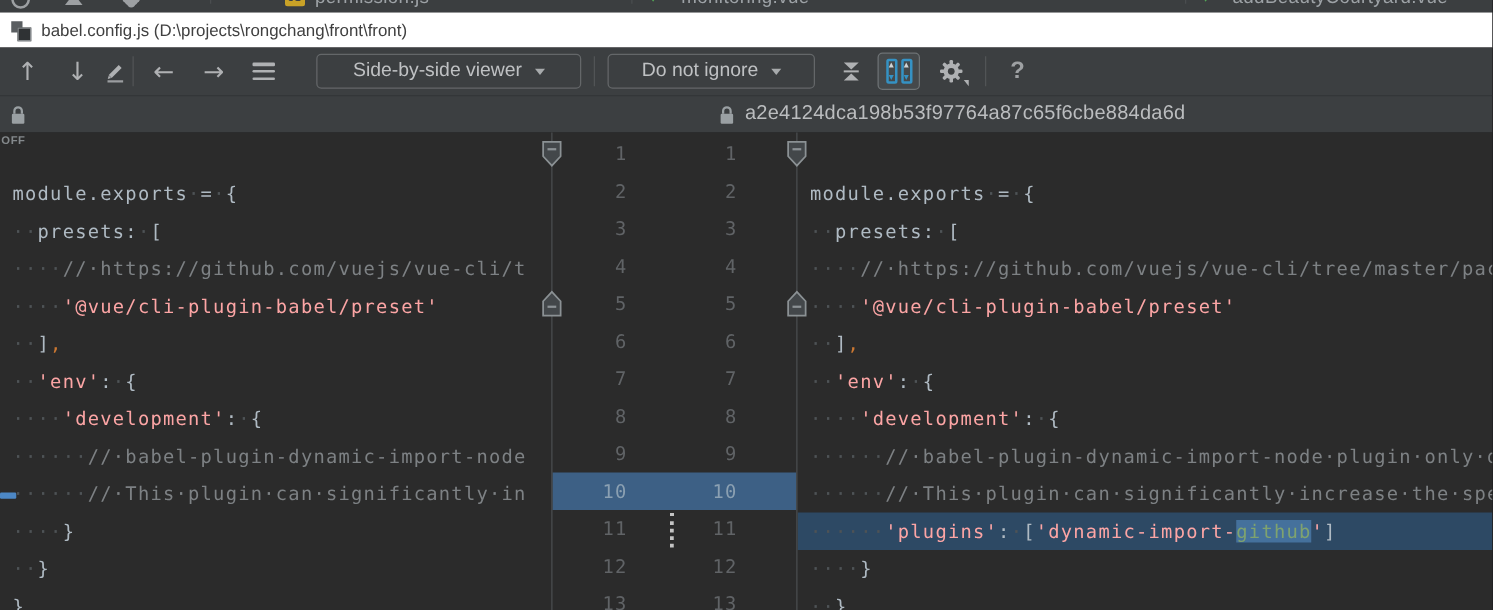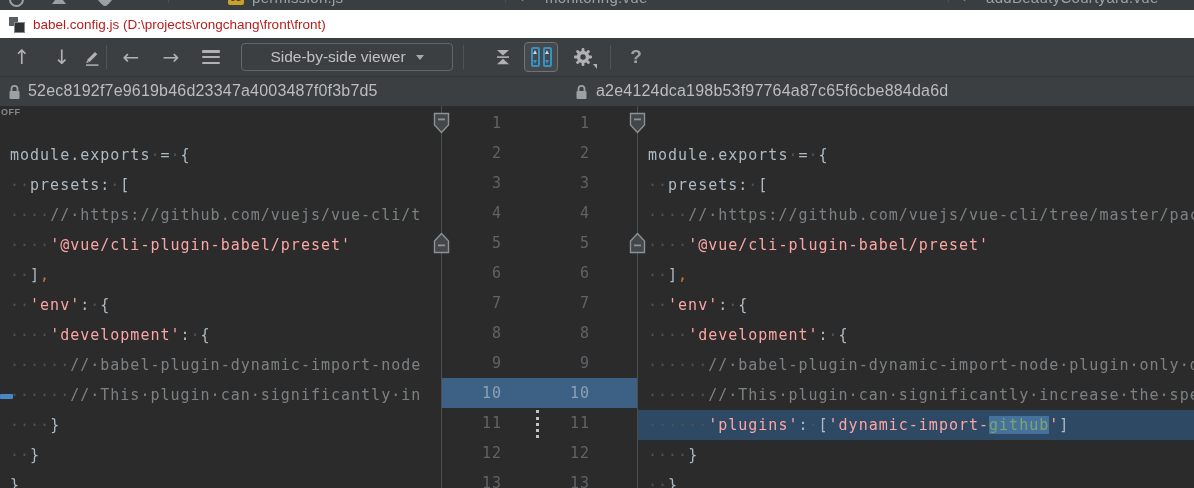--- a/index.html
+++ b/index.html
@@ -19,21 +19,21 @@
   .ico-flower{position:absolute;top:4px;width:12px;height:12px;background:#9da0a3;border-radius:50%;
               box-shadow:0 -4px 0 -3px #9da0a3,0 4px 0 -3px #9da0a3,-4px 0 0 -3px #9da0a3,4px 0 0 -3px #9da0a3;}
   .green-arrow{position:absolute;top:-1px;color:#54a857;font-size:14px;font-weight:bold;}
 
   
   #titlebar{position:absolute;left:0;top:10px;width:1194px;height:28px;background:#ffffff;
             display:flex;align-items:center;}
   .win-icon{width:15px;height:15px;margin-left:9px;position:relative;flex:0 0 auto;}
   .win-icon .r1{position:absolute;left:0;top:0;width:9px;height:9px;background:#5a5e61;}
   .win-icon .r2{position:absolute;left:5px;top:5px;width:9px;height:9px;background:#2f3234;border:1px solid #85898c;}
-  #titlebar .t-text{margin-left:9px;font-size:13.5px;color:#b91c1c;}
+  #titlebar .t-text{margin-left:9px;font-size:13.5px;color:#404040;}
 
   
   #toolbar{position:absolute;left:0;top:38px;width:1194px;height:38px;background:#3c3f41;
            display:flex;align-items:center;}
   .tbtn{height:30px;display:flex;align-items:center;justify-content:center;flex:0 0 auto;
         color:#afb1b3;font-size:20px;cursor:default;}
   .tbtn.arrow{width:40px;font-family:"DejaVu Sans",sans-serif;}
   .tsep{width:1px;height:24px;background:#515456;margin:0 4px;flex:0 0 auto;}
   .dropdown{height:28px;border:1px solid #646769;border-radius:4px;display:flex;align-items:center;
             justify-content:center;gap:10px;color:#bfc1c3;font-size:15.5px;flex:0 0 auto;box-sizing:border-box;}
@@ -129,25 +129,29 @@
   <div class="tsep"></div>
   <div class="tbtn arrow">←</div>
   <div class="tbtn arrow">→</div>
   <div class="tbtn" style="width:40px">
     <div class="hamburger">
         <div></div>
         <div></div>
         <div></div>
       </div>
   </div>
-  <div class="dropdown" style="width:212px;margin-left:10px">
+  <div class="dropdown" style="width:212px;margin-left:22px">
     <span>Side-by-side viewer</span>
     <span class="caret"></span>
   </div>
   <div class="tsep" style="margin:0 10px"></div>
+  <div class="dropdown" style="width:166px">
+    <span>Do not ignore</span>
+    <span class="caret"></span>
+  </div>
   <div class="tbtn" style="width:42px;margin-left:8px">
     <svg width="20" height="20" viewBox="0 0 20 20">
       <polygon points="4,3 16,3 10,8.5" fill="#afb1b3"></polygon>
       <rect x="4" y="9.3" width="12" height="1.6" fill="#afb1b3"></rect>
       <polygon points="10,11.8 16,17.3 4,17.3" fill="#afb1b3"></polygon>
     </svg>
   </div>
   <div class="sync-btn">
     <div class="sync-bar">
         <span class="sb-up"></span>
@@ -173,21 +177,20 @@
   </div>
   <div class="tsep" style="margin:0 10px"></div>
   <div class="tbtn help-btn">?</div>
 </div>
 
 <div id="hashbar">
   <svg class="lock" style="left:8px" width="13" height="16" viewBox="0 0 13 16">
     <path d="M3.5 7 V4.8 a3 3 0 0 1 6 0 V7" stroke="#9aa0a3" stroke-width="1.8" fill="none"></path>
     <rect x="1.5" y="7" width="10" height="8" rx="1" fill="#9aa0a3"></rect>
   </svg>
-  <span class="hash-text" style="left:28px">52ec8192f7e9619b46d23347a4003487f0f3b7d5</span>
   <svg class="lock" style="left:575px" width="13" height="16" viewBox="0 0 13 16">
     <path d="M3.5 7 V4.8 a3 3 0 0 1 6 0 V7" stroke="#9aa0a3" stroke-width="1.8" fill="none"></path>
     <rect x="1.5" y="7" width="10" height="8" rx="1" fill="#9aa0a3"></rect>
   </svg>
   <span class="hash-text" style="left:596px">a2e4124dca198b53f97764a87c65f6cbe884da6d</span>
 </div>
 
 <div id="editor">
   <span id="off-label">OFF</span>
 

